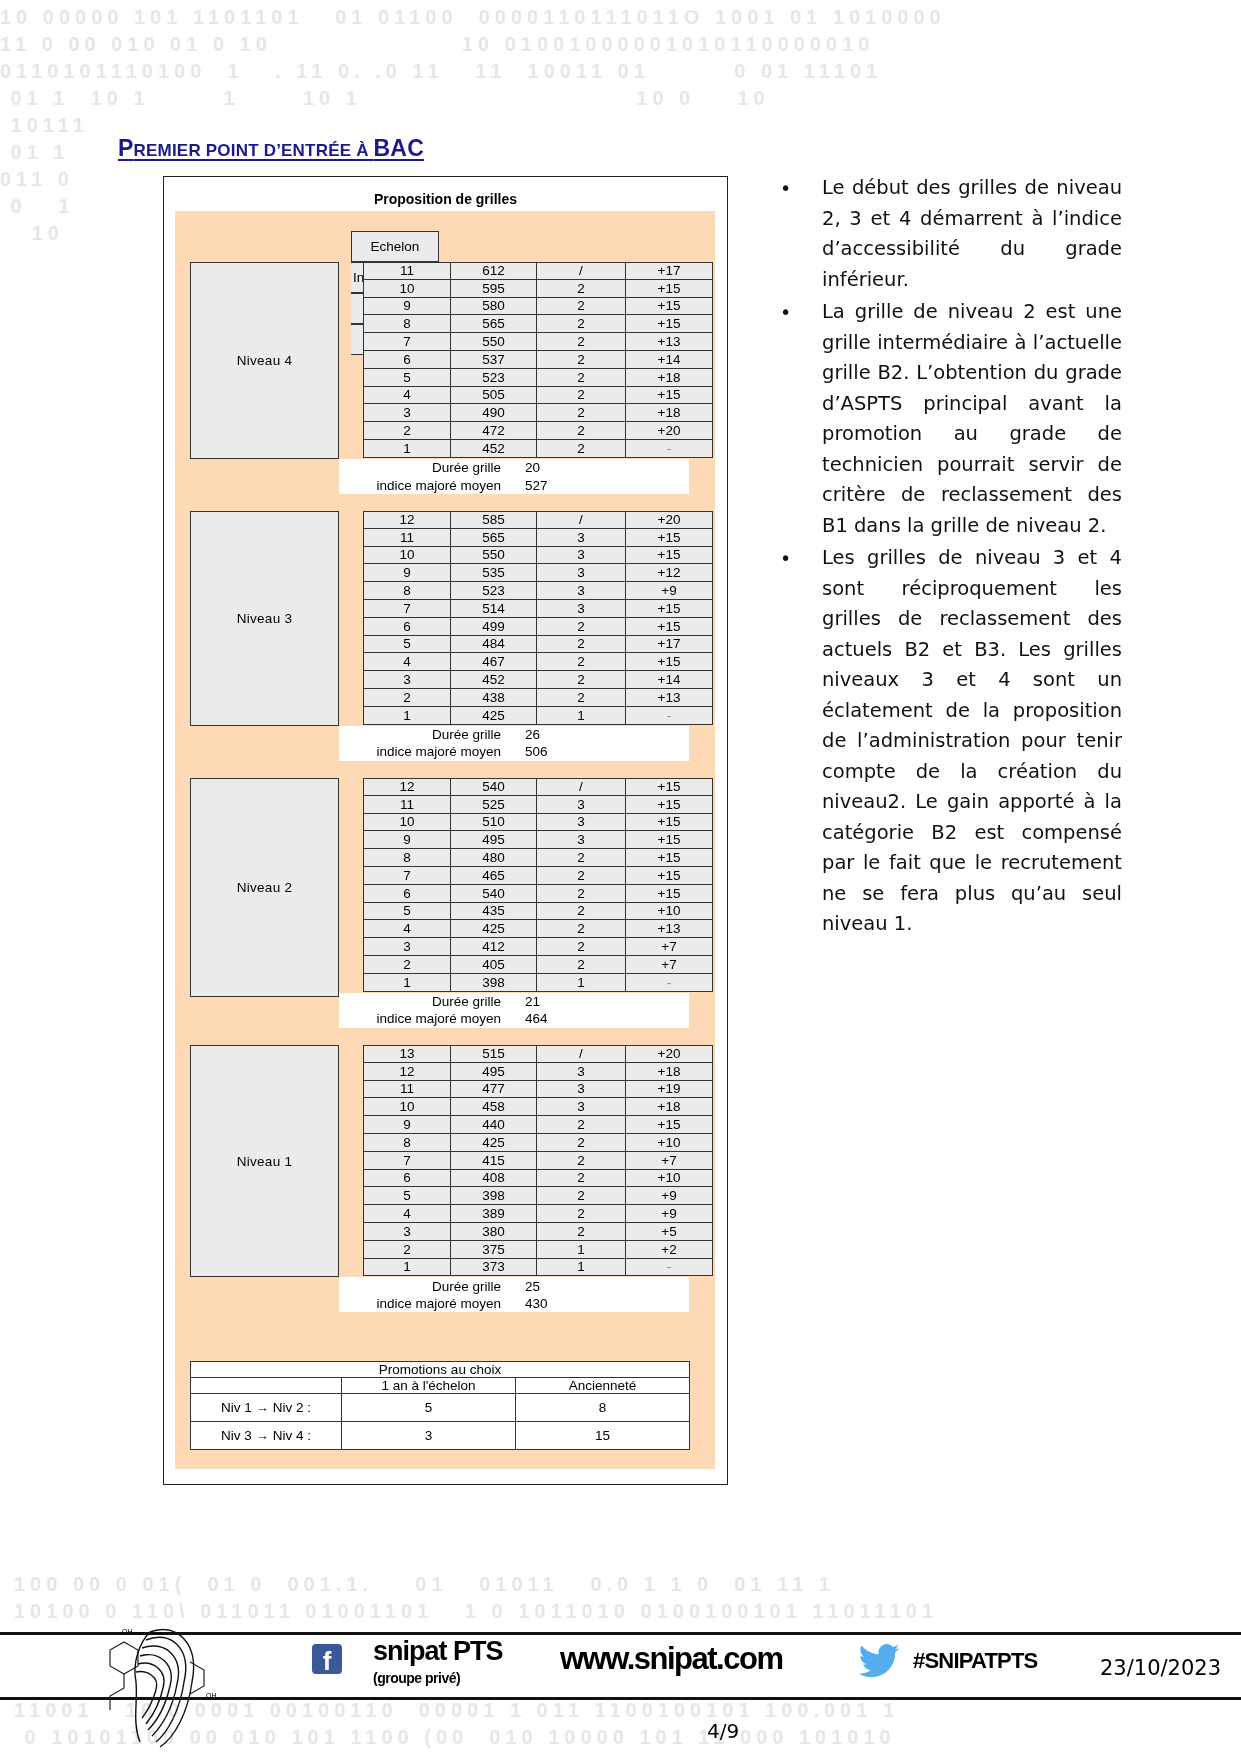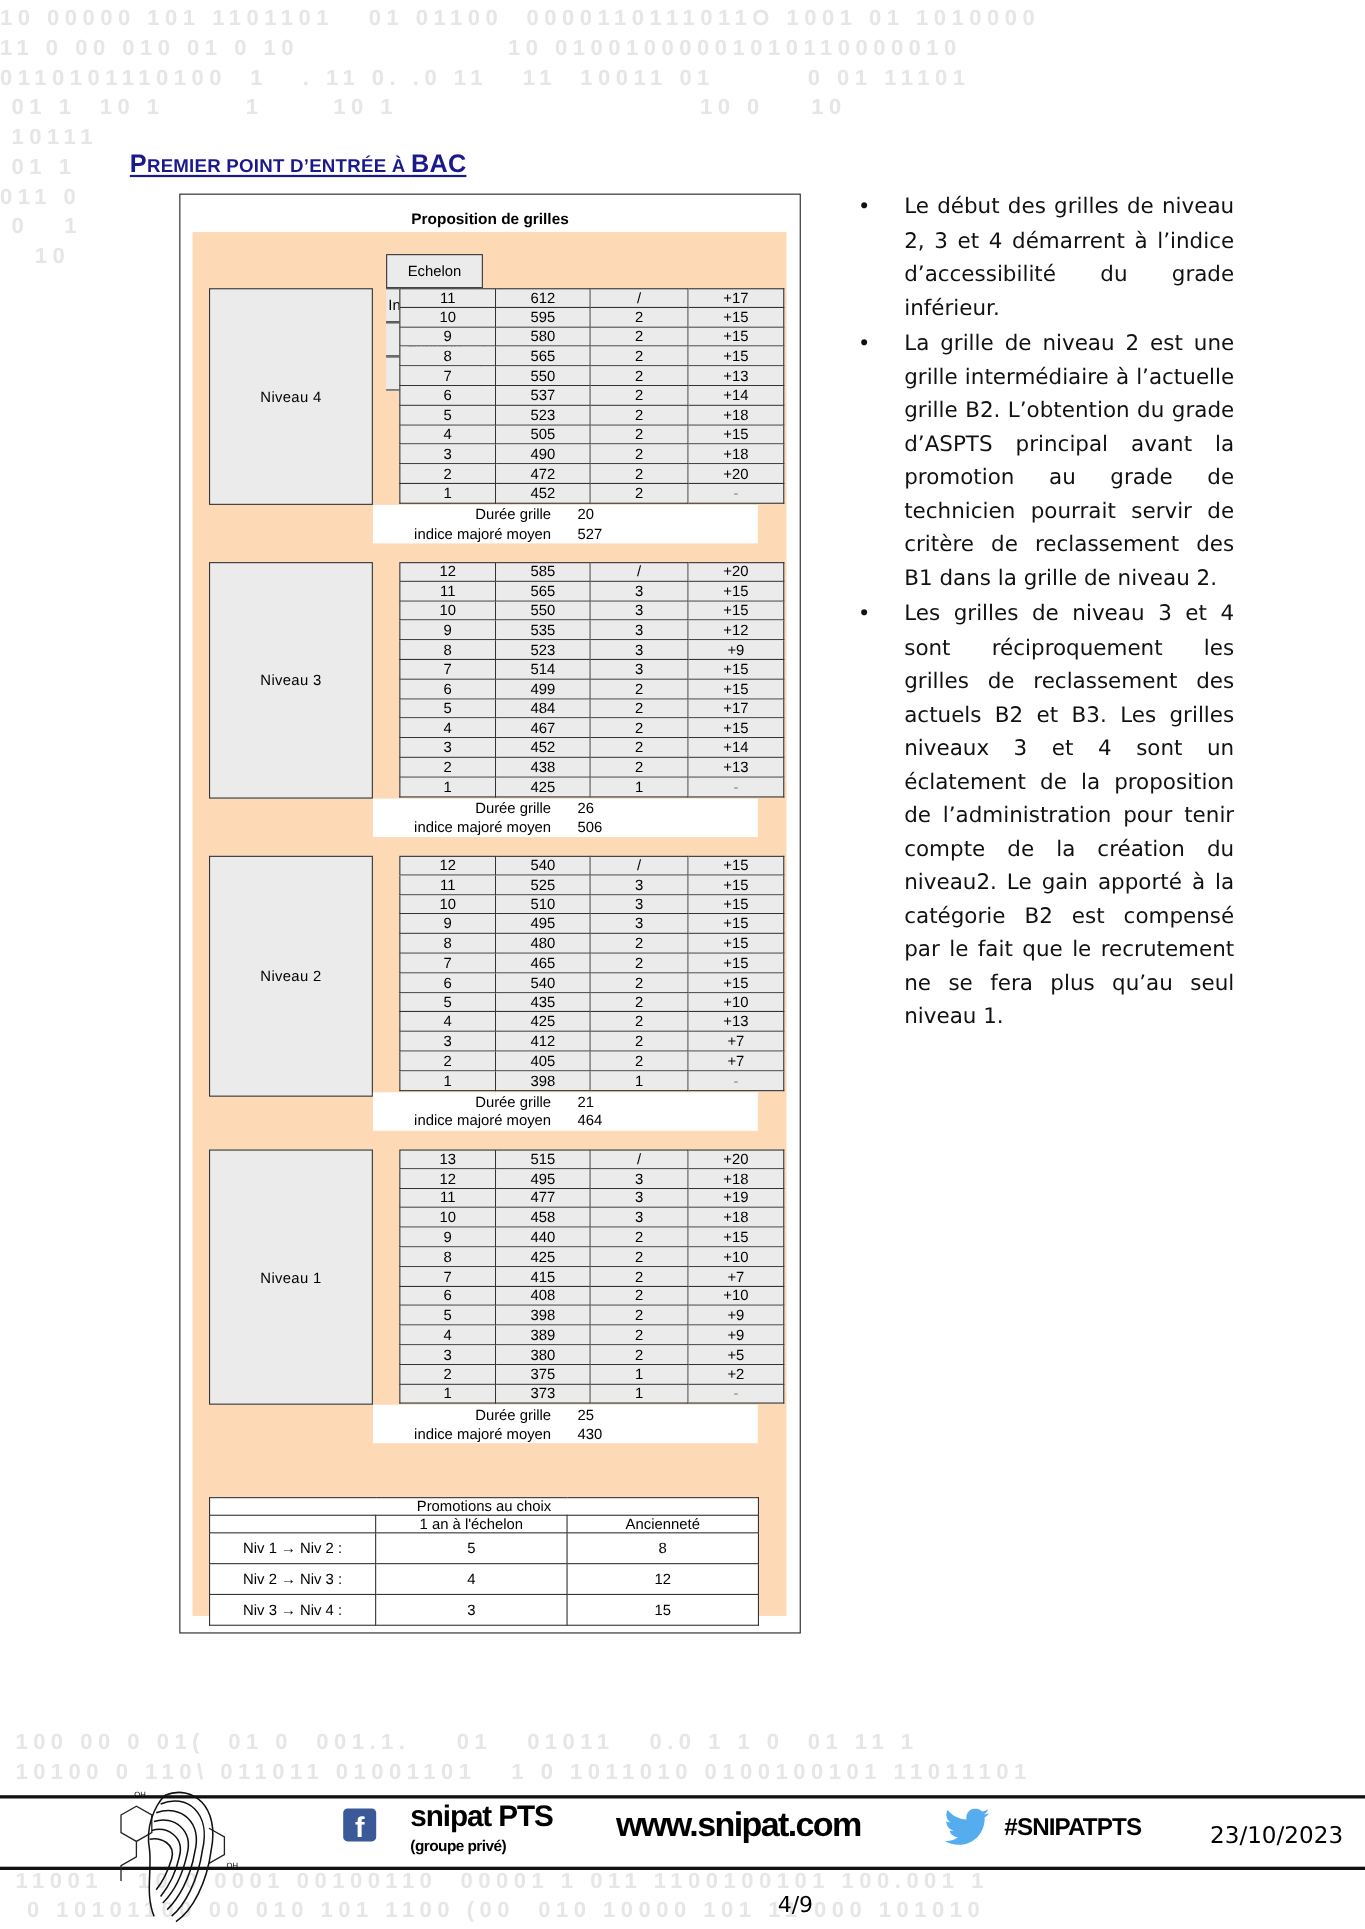--- a/index.html
+++ b/index.html
@@ -457,25 +457,20 @@
           </tr>
       <tr class="sub">
         <td class="first"></td>
         <td class="second">1 an à l'échelon</td>
         <td>Ancienneté</td>
       </tr>
       <tr class="data">
         <td>Niv 1 → Niv 2 :</td>
         <td>5</td>
         <td>8</td>
-      </tr>
-      <tr class="data">
-        <td>Niv 2 → Niv 3 :</td>
-        <td>4</td>
-        <td>12</td>
       </tr>
       <tr class="data">
         <td>Niv 3 → Niv 4 :</td>
         <td>3</td>
         <td>15</td>
       </tr>
     </tbody>
       </table>
   </div>
 </div>

